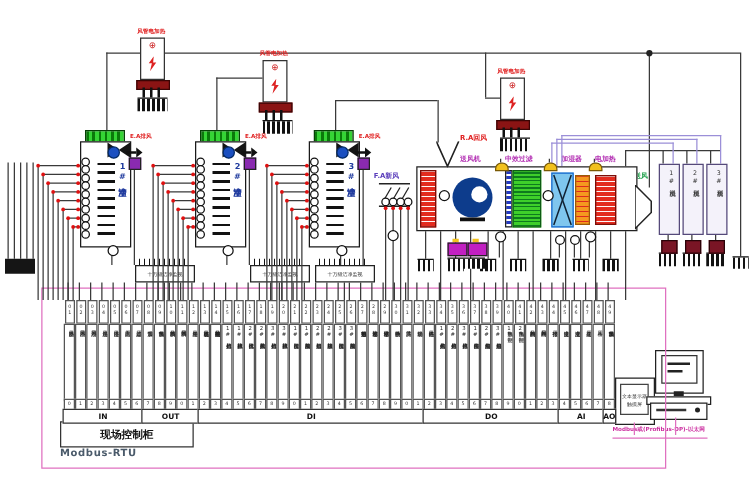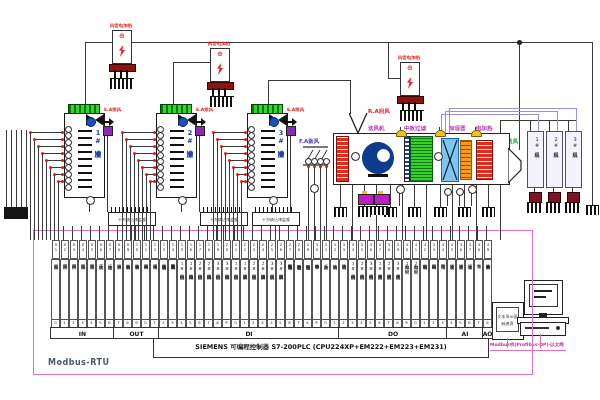--- a/index.html
+++ b/index.html
@@ -39,22 +39,22 @@
   <span class="lbl" style="left:449px;top:126px;font-size:5.5px;color:#b32fb3;font-weight:bold;">加湿器</span>
   <span class="lbl" style="left:476px;top:126px;font-size:5.5px;color:#b32fb3;font-weight:bold;">电加热</span>
   <span class="lbl" style="left:368px;top:109px;font-size:5.5px;color:#e02020;font-weight:bold;">R.A回风</span>
   <span class="lbl" style="left:299px;top:139px;font-size:5.5px;color:#5a3dbb;font-weight:bold;">F.A新风</span>
   <span class="lbl" style="left:497px;top:139px;font-size:5.5px;color:#1fa04a;font-weight:bold;">S.A送风</span>
 
   <span class="lbl" style="left:48px;top:359px;font-size:8px;font-weight:bold;color:#4a5a6a;letter-spacing:.5px;">Modbus-RTU</span>
   <span class="lbl" style="left:481px;top:334px;font-size:4.5px;color:#333;">PPI(MPI)</span>
   <span class="lbl" style="left:490px;top:343px;font-size:4.5px;color:#cc2fa0;font-weight:bold;">Modbus或(Profibus-DP)-以太网</span>
 
-  <div class="cell" style="left:153px;top:337px;width:334px;height:19px;">
-    <span style="font-size:6.5px;font-weight:bold;color:#111;">SIEMENS   可编程控制器 S7-200PLC (CPU224XP+EM222+EM223+EM231)</span>
+  <div class="cell" style="left:48px;top:337px;width:105px;height:19px;">
+    <span style="font-size:8.5px;font-weight:bold;color:#111;">现场控制柜</span>
   </div>
 
   <div class="abs" style="left:492px;top:302px;width:30px;height:36px;border:1.3px solid #222;background:#fff;">
     <div class="abs" style="left:3px;top:4px;width:21px;height:23px;border:1px solid #444;display:flex;flex-direction:column;align-items:center;justify-content:center;gap:2px;">
       <span style="font-size:4px;color:#333;">文本显示器</span>
       <span style="font-size:4px;color:#333;">触摸屏</span>
     </div>
   </div>
 
   <div class="abs" style="left:524px;top:280px;width:37px;height:33px;border:1.5px solid #222;background:#fff;">

